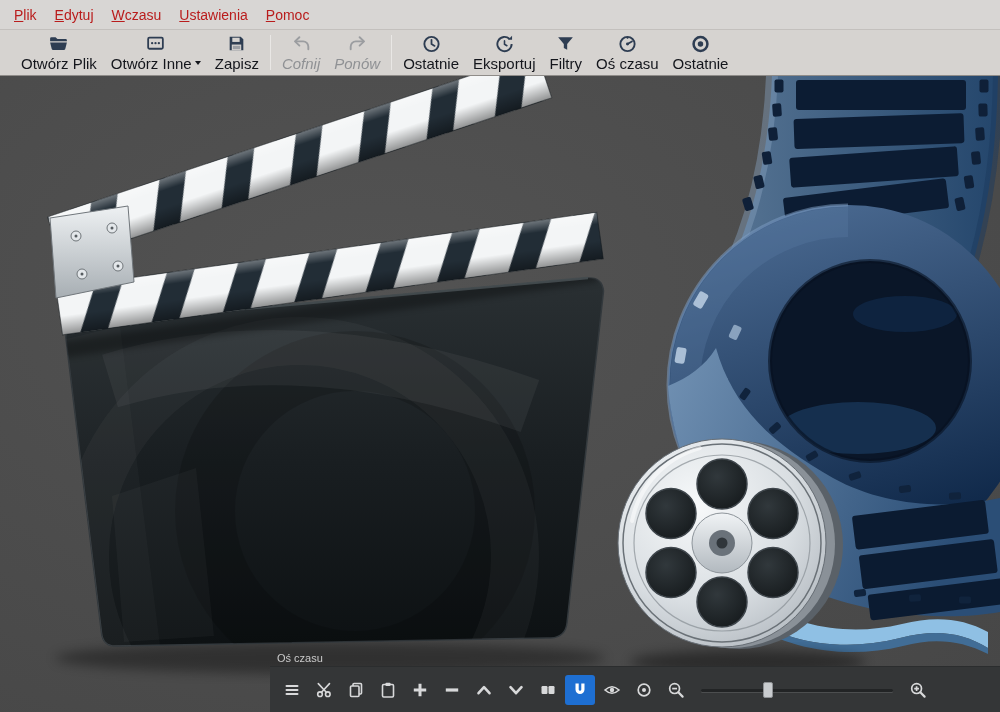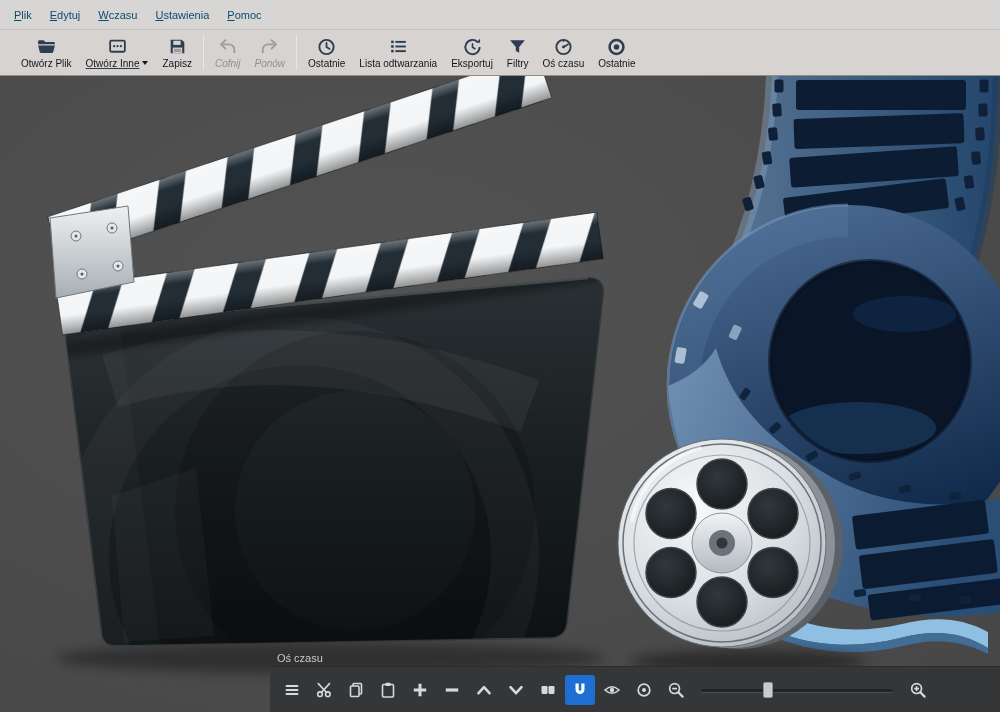--- a/index.html
+++ b/index.html
@@ -3,31 +3,31 @@
 <meta charset="utf-8">
 <style>
   * { margin:0; padding:0; box-sizing:border-box; }
   html,body { width:1000px; height:712px; }
   body { font-family:"Liberation Sans", sans-serif; background:#333; }
   .window { position:relative; width:1000px; height:712px; overflow:hidden; background:#4d4d4d; }
 
   
   .menubar { height:30px; background:#d8d6d4; display:flex; align-items:center;
              padding-left:5px; border-bottom:1px solid #c3c0bd; }
-  .menu-item { padding:5px 9px; font-size:11px; color:#0c4a6e; cursor:default; }
+  .menu-item { padding:5px 9px; font-size:14px; color:#b91c1c; cursor:default; }
   .menu-item .u { text-decoration:underline; }
 
   
   .toolbar { height:46px; background:#d6d3d0; display:flex; align-items:stretch;
              padding-left:14px; border-bottom:1px solid #8f8c89; }
   .tbtn { display:flex; flex-direction:column; align-items:center; justify-content:center;
           padding:2px 7px 3px; color:#2e3d52; position:relative; }
   .ticn { width:21px; height:21px; display:block; }
-  .tlabel { font-size:10px; margin-top:1px; color:#14161c; white-space:nowrap; }
-  .tlabel-row { display:flex; align-items:center; margin-top:1px;text-decoration:underline; }
+  .tlabel { font-size:15px; margin-top:1px; color:#14161c; white-space:nowrap; }
+  .tlabel-row { display:flex; align-items:center; margin-top:1px; }
   .tlabel-row .tlabel { margin-top:0; }
   .caret { width:0; height:0; border-left:3px solid transparent; border-right:3px solid transparent;
            border-top:4px solid #14161c; margin-left:3px; display:inline-block; }
   .tbtn.disabled { color:#9b9da0; }
   .tbtn.disabled .tlabel { color:#8f9194;font-style:italic; }
   .tsep { width:1px; background:#a9a6a3; border-right:1px solid #e9e7e5; margin:5px 4px; }
 
   
   .artwork { position:absolute; left:0; top:76px; width:1000px; height:636px; display:block; }
 
@@ -115,31 +115,20 @@
 
 
     <div class="tbtn">
       <svg class="ticn" viewBox="0 0 20 20">
         <circle cx="10" cy="10.5" r="6.8" fill="none" stroke="currentColor" stroke-width="1.8"></circle>
         <path d="M10 6.5v4l3 1.8" fill="none" stroke="currentColor" stroke-width="1.7" stroke-linecap="round"></path>
       </svg>
       <span class="tlabel">Ostatnie</span>
     </div>
 
-    <div class="tbtn">
-      <svg class="ticn" viewBox="0 0 20 20">
-        <rect x="3" y="4.4" width="2.4" height="2.4" fill="currentColor"></rect>
-          <rect x="7" y="4.7" width="10" height="1.8" fill="currentColor"></rect>
-        <rect x="3" y="8.8" width="2.4" height="2.4" fill="currentColor"></rect>
-          <rect x="7" y="9.1" width="10" height="1.8" fill="currentColor"></rect>
-        <rect x="3" y="13.2" width="2.4" height="2.4" fill="currentColor"></rect>
-          <rect x="7" y="13.5" width="10" height="1.8" fill="currentColor"></rect>
-      </svg>
-      <span class="tlabel">Lista odtwarzania</span>
-    </div>
 
     <div class="tbtn">
       <svg class="ticn" viewBox="0 0 20 20">
         <path d="M16.8 10.5a6.8 6.8 0 1 1-1.9-4.7" fill="none" stroke="currentColor" stroke-width="1.8"></path>
         <path d="M17.2 2.6v3.8h-3.8Z" fill="currentColor"></path>
         <path d="M10 7.5v3.2l2.3 1.4" fill="none" stroke="currentColor" stroke-width="1.5" stroke-linecap="round"></path>
       </svg>
       <span class="tlabel">Eksportuj</span>
     </div>
 

